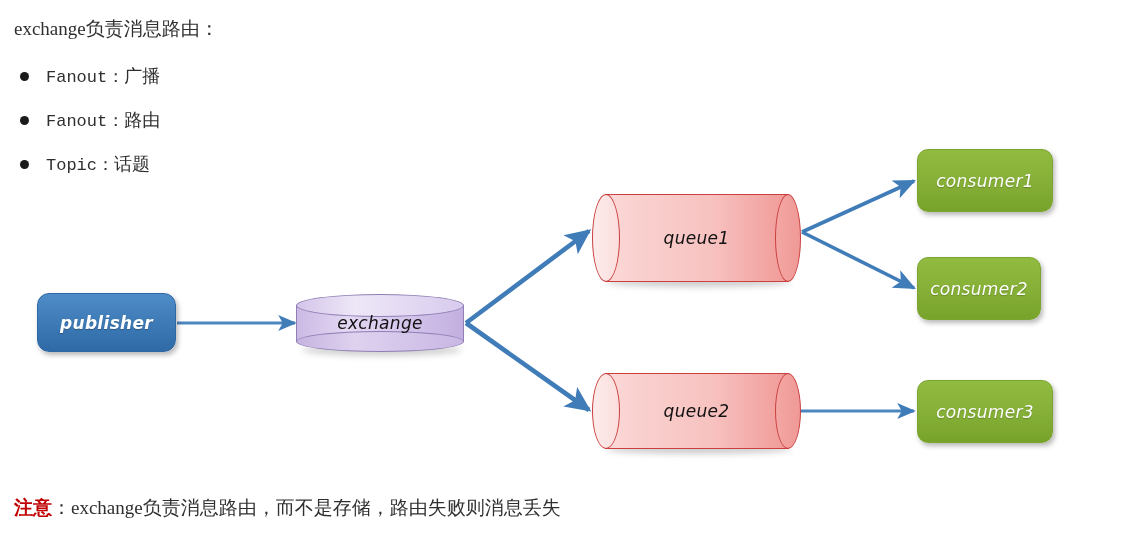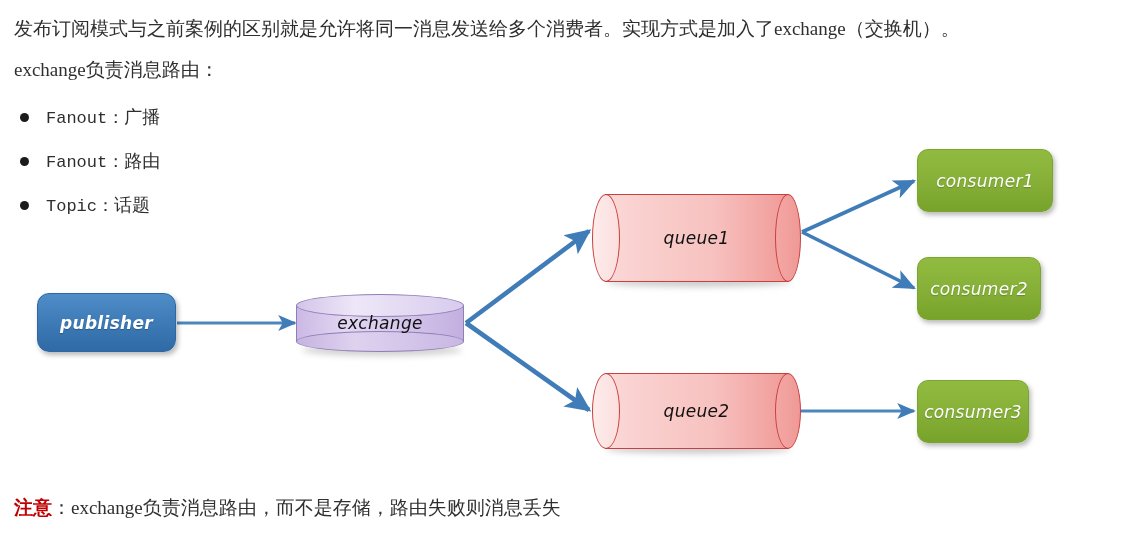--- a/index.html
+++ b/index.html
@@ -212,21 +212,20 @@
     border-radius: 50%;
     background: rgba(0,0,0,0.20);
     filter: blur(3px);
     z-index: 0;
   }
 </style>
 </head>
 <body>
 
 <div class="prose">
-  <div class="para">发布订阅模式与之前案例的区别就是允许将同一消息发送给多个消费者。实现方式是加入了exchange（交换机）。</div>
   <div class="para">exchange负责消息路由：</div>
 
   <ul class="bullet-list">
     <li>
       <span class="dot"></span><span>Fanout：</span><span class="cjk">广播</span>
     </li>
     <li>
       <span class="dot"></span><span>Fanout：</span><span class="cjk">路由</span>
     </li>
     <li>
@@ -287,19 +286,19 @@
 </div>
 
 <div class="node box-green" style="left:917px; top:149px; width:136px; height:63px;">
   <span>consumer1</span>
 </div>
 
 <div class="node box-green" style="left:917px; top:257px; width:124px; height:63px;">
   <span>consumer2</span>
 </div>
 
-<div class="node box-green" style="left:917px; top:380px; width:112px; height:63px;">
+<div class="node box-green" style="left:917px; top:380px; width:136px; height:63px;">
   <span>consumer3</span>
 </div>
 
 <div class="note">
   <span class="warn">注意</span><span>：exchange负责消息路由，而不是存储，路由失败则消息丢失</span>
 </div>
 
 </body></html>

